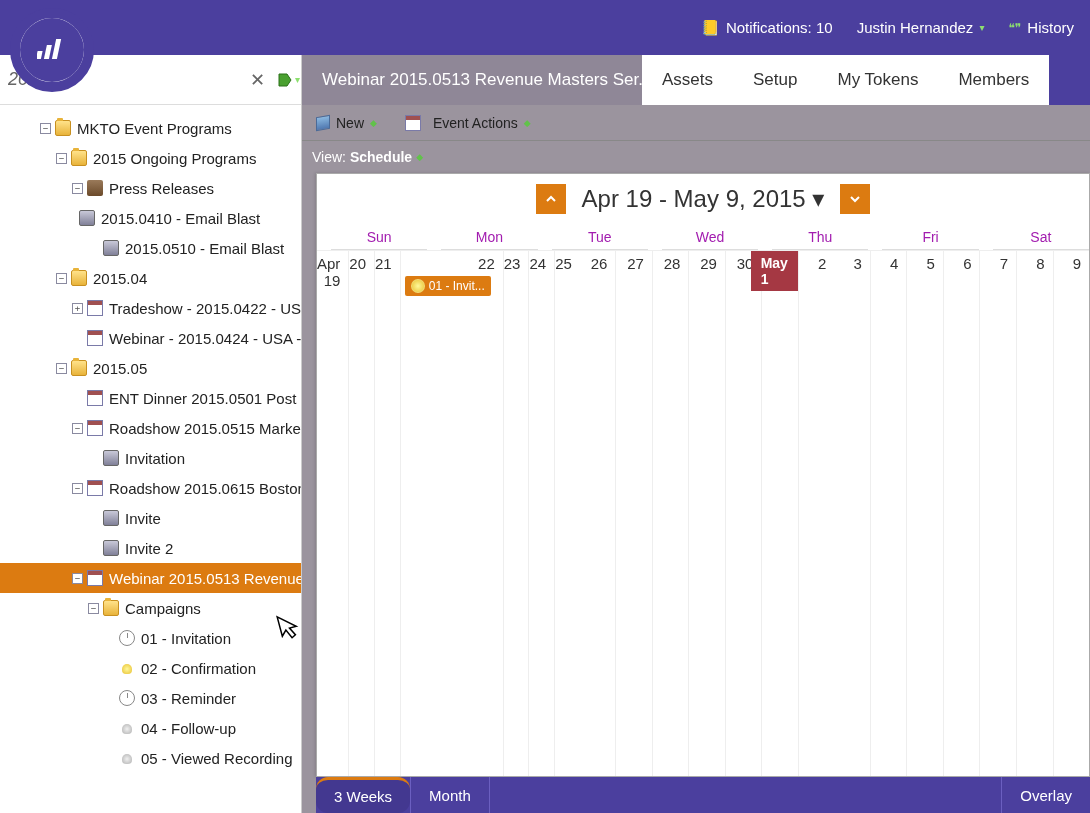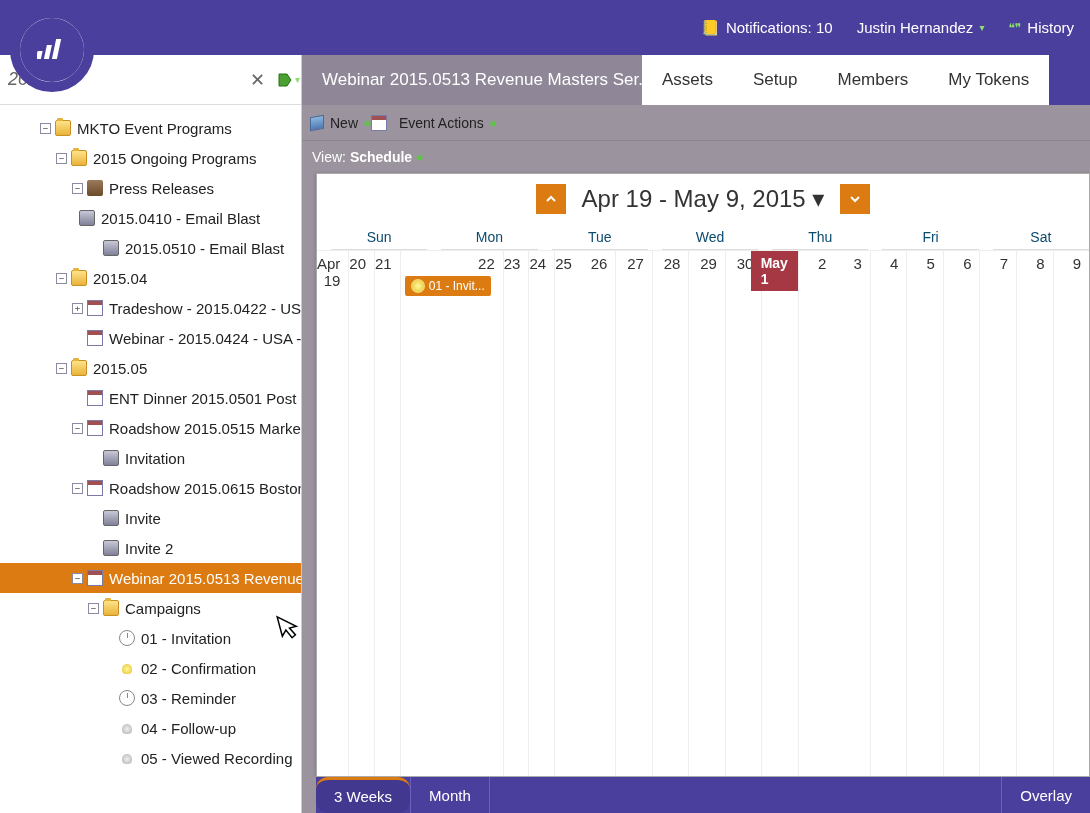--- a/index.html
+++ b/index.html
@@ -40,35 +40,35 @@
   
   .cursor-pointer{ position:absolute; left:277px; top:612px; z-index:50; font-size:24px; transform:rotate(-15deg);}
   
   .main{ flex:1; display:flex; flex-direction:column; background:#9e97a5; position:relative;}
   .tabbar{ height:50px; background:#4b3f9e; display:flex; align-items:flex-end;}
   .tab{ height:50px; padding:0 20px; display:flex; align-items:center; font-size:17px; cursor:pointer;}
   .tab.active{ background:#8f8797; color:#fff; font-weight:500; max-width:340px; overflow:hidden; text-overflow:ellipsis; white-space:nowrap;}
   .tab.inactive{ background:#fff; color:#333;}
   .tab.inactive + .tab.inactive{ }
   
-  .toolbar{ height:36px; background:#9b949e; display:flex; align-items:center; padding:0 8px; border-bottom:1px solid #888;}
+  .toolbar{ height:36px; background:#9b949e; display:flex; align-items:center; padding:0 14px; gap:28px; border-bottom:1px solid #888;}
   .tbutton{ display:flex; align-items:center; gap:6px; color:#222; cursor:pointer; font-size:14px;}
   .tbutton .sq{ width:14px; height:14px; background:linear-gradient(#8ab8e0,#5078b0); border:1px solid #4a6a98; transform:skewY(-10deg);}
   .diam{ font-size:9px; color:#61c24a;}
   
   .viewbar{ height:32px; background:#9b949e; display:flex; align-items:center; padding:0 10px; color:#fff; font-size:14px;}
   .viewbar b{font-weight:600;}
   
   .calwrap{ flex:1; background:#9b949e; padding:0 0 0 14px; display:flex; flex-direction:column;}
   .calendar{ background:#fff; border:1px solid #aaa; flex:1; display:flex; flex-direction:column; box-shadow:-1px 0 3px rgba(0,0,0,0.15);}
   .cal-header{ height:50px; display:flex; align-items:center; justify-content:center; gap:16px; position:relative;}
   .nav-btn{ width:30px; height:30px; background:#dc7b11; color:#fff; display:flex; align-items:center; justify-content:center; cursor:pointer; font-size:14px;}
   .date-range{ font-size:24px; color:#333; font-weight:400; cursor:pointer;}
   .dow-row{ display:flex; height:26px;}
-  .dow{ flex:1; text-align:center; font-size:14px; color:#0c4a6e; border-bottom:1px solid #ddd; display:flex; align-items:center; justify-content:center;margin-left:14px;}
+  .dow{ flex:1; text-align:center; font-size:14px; color:#a21caf; border-bottom:1px solid #ddd; display:flex; align-items:center; justify-content:center;margin-left:14px;}
   .weeks{ flex:1; display:flex; }
   .week{ flex:1; display:flex; border-top:1px solid #eee;}
   .day{ flex:1; border-right:1px solid #eee; position:relative; padding:4px 8px 0 0; }
   .day:last-child{border-right:none;}
   .dnum{ text-align:right; font-size:15px; color:#333;}
   .day.highlight .dnum-box{ background:#a53843; color:#fff; padding:4px 10px; font-weight:600; position:absolute; top:0; right:0;}
   .event-chip{ margin:4px 4px 0 4px; background:#dc7b11; color:#fff; font-size:12px; padding:3px 6px; border-radius:2px; display:flex; align-items:center; gap:4px; overflow:hidden; white-space:nowrap;}
   .event-chip .eb{ width:14px;height:14px;background:radial-gradient(#fff89a,#e8c030); border-radius:50%; flex-shrink:0; border:1px solid #fff3;}
   
   .footer{ height:36px; background:#4b3f9e; display:flex; align-items:center; color:#fff; font-size:15px;}
@@ -235,22 +235,22 @@
             <span>05 - Viewed Recording</span>
           </div>
         </div>
     </div>
 
     <div class="main">
       <div class="tabbar">
         <div class="tab active">Webinar 2015.0513 Revenue Masters Ser...</div>
         <div class="tab inactive">Assets</div>
         <div class="tab inactive">Setup</div>
+        <div class="tab inactive">My Tokens</div>
         <div class="tab inactive">Members</div>
-        <div class="tab inactive">My Tokens</div>
       </div>
       <div class="toolbar">
         <div class="tbutton">
           <span class="sq"></span>
           <span>New</span>
           <span class="diam">◆</span>
         </div>
         <div class="tbutton">
           <span class="ticon ti-cal"></span>
           <span>Event Actions</span>

